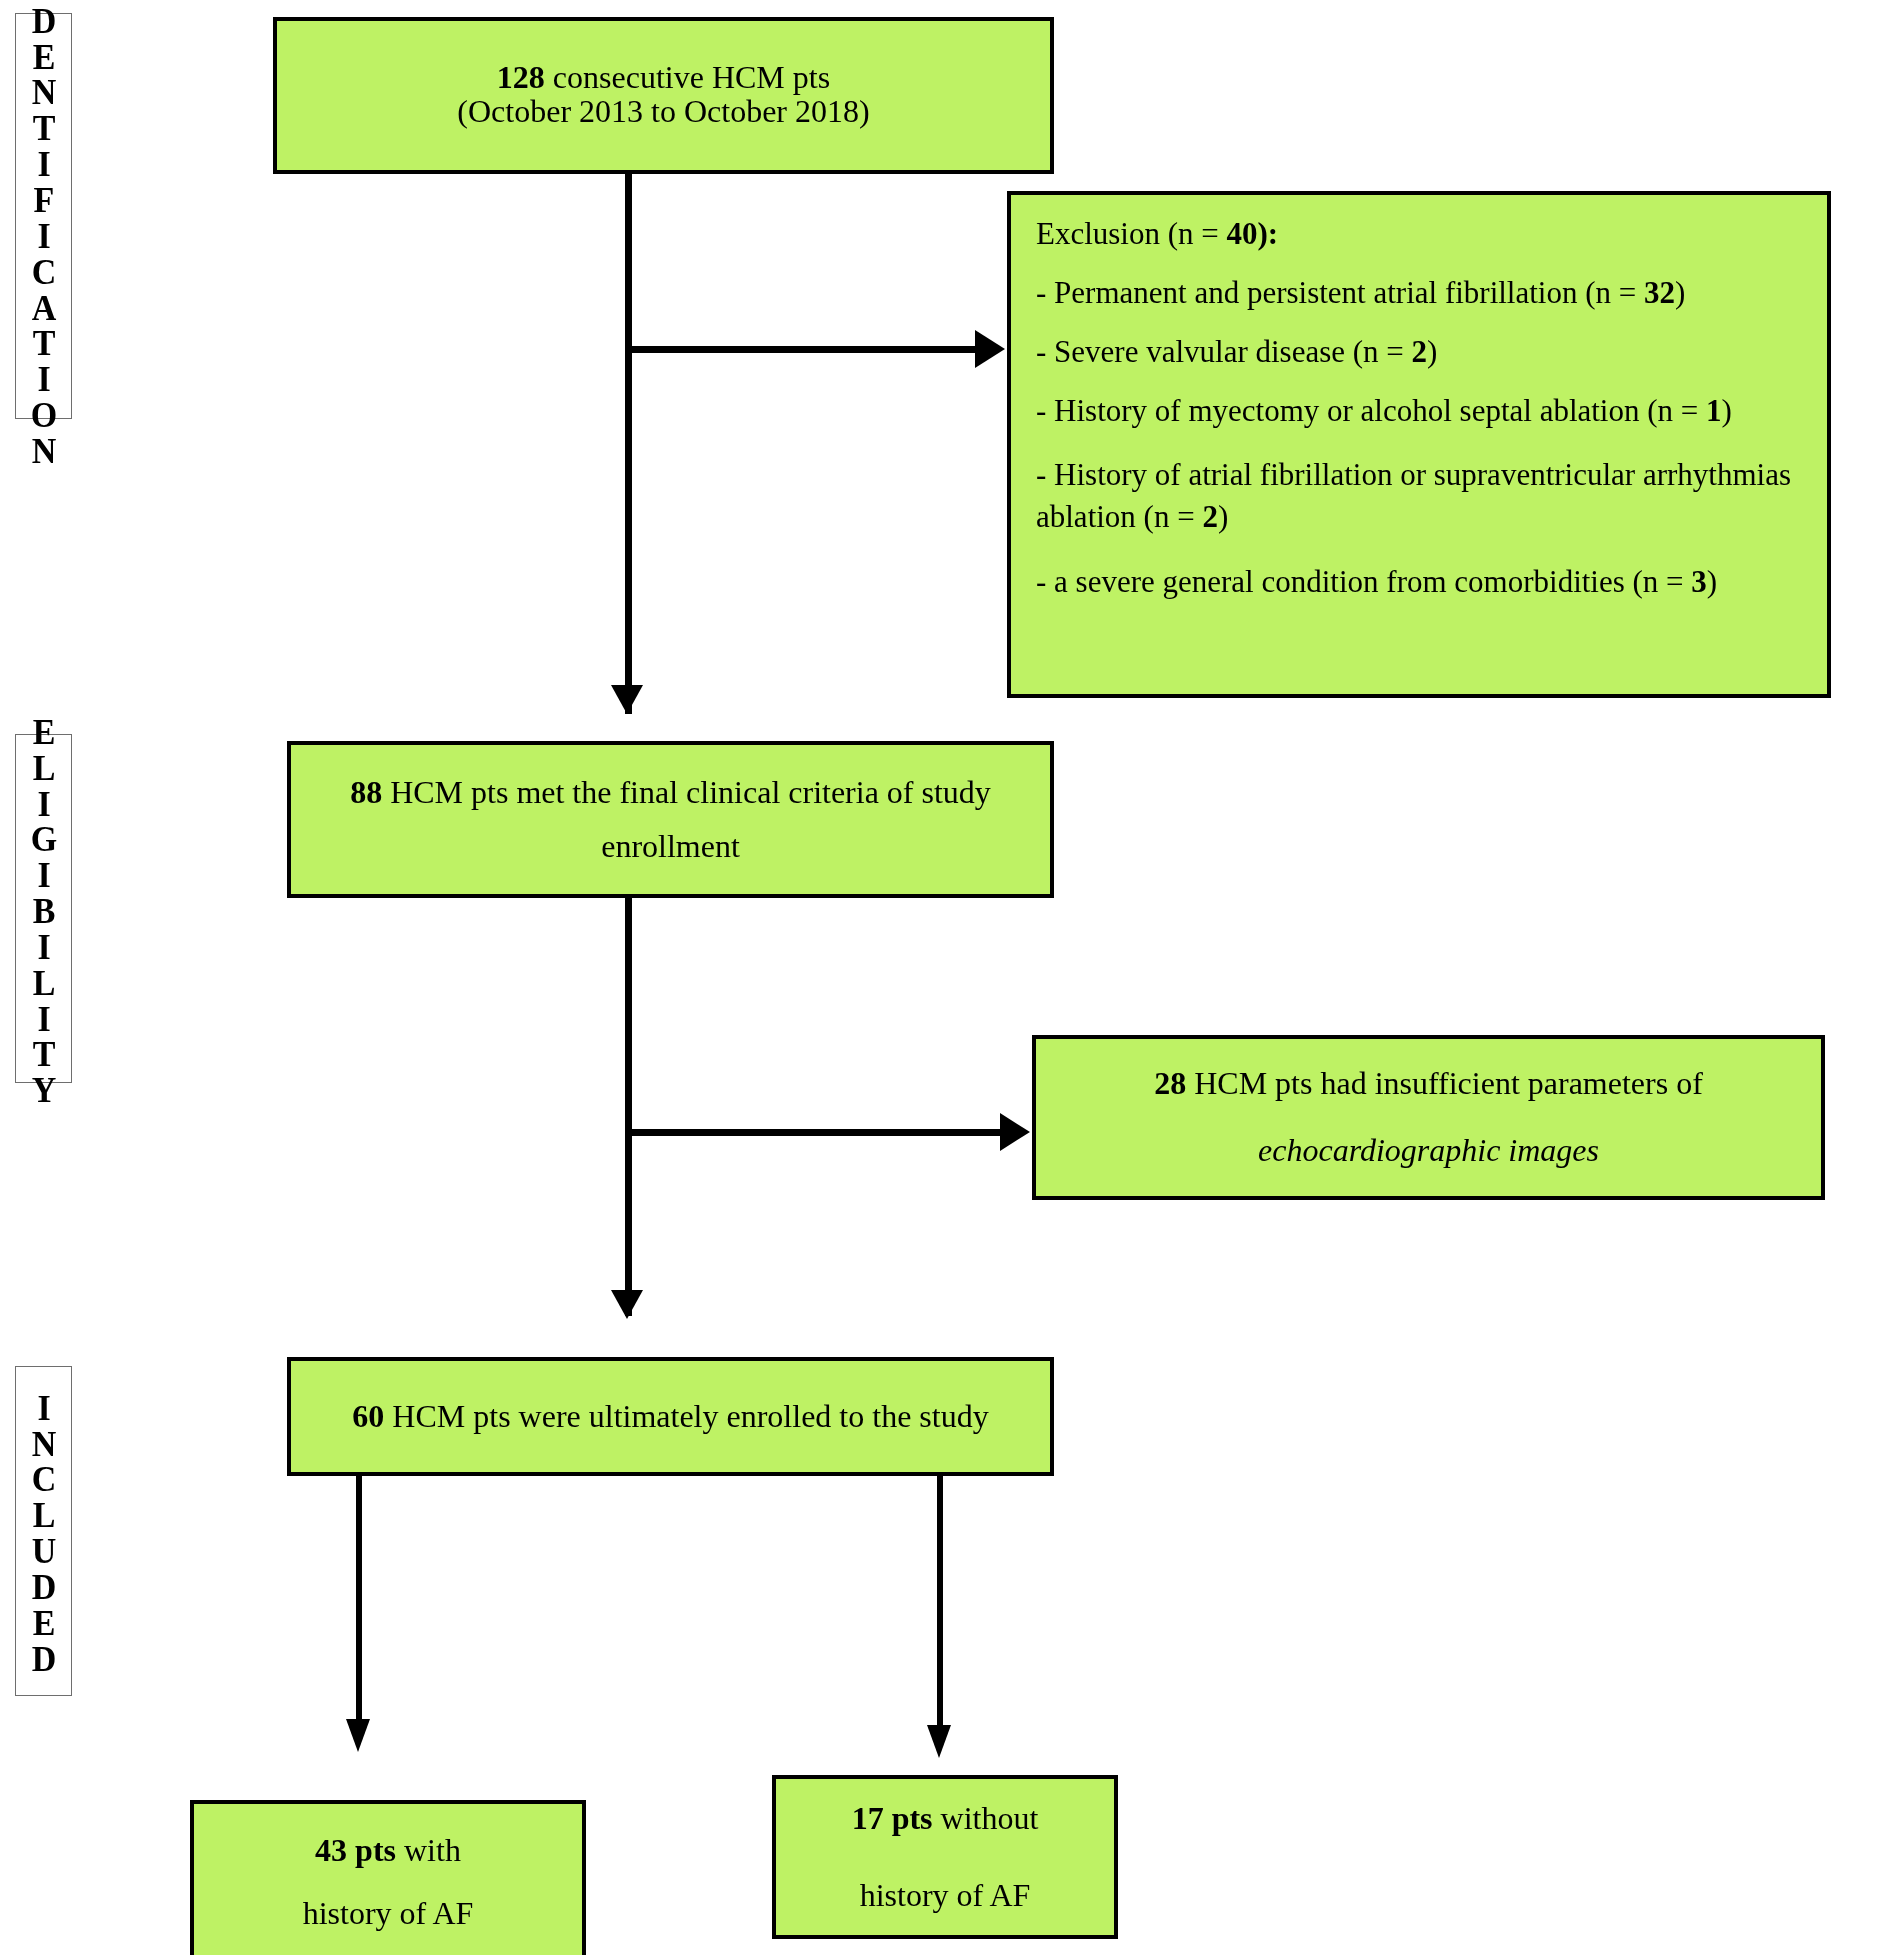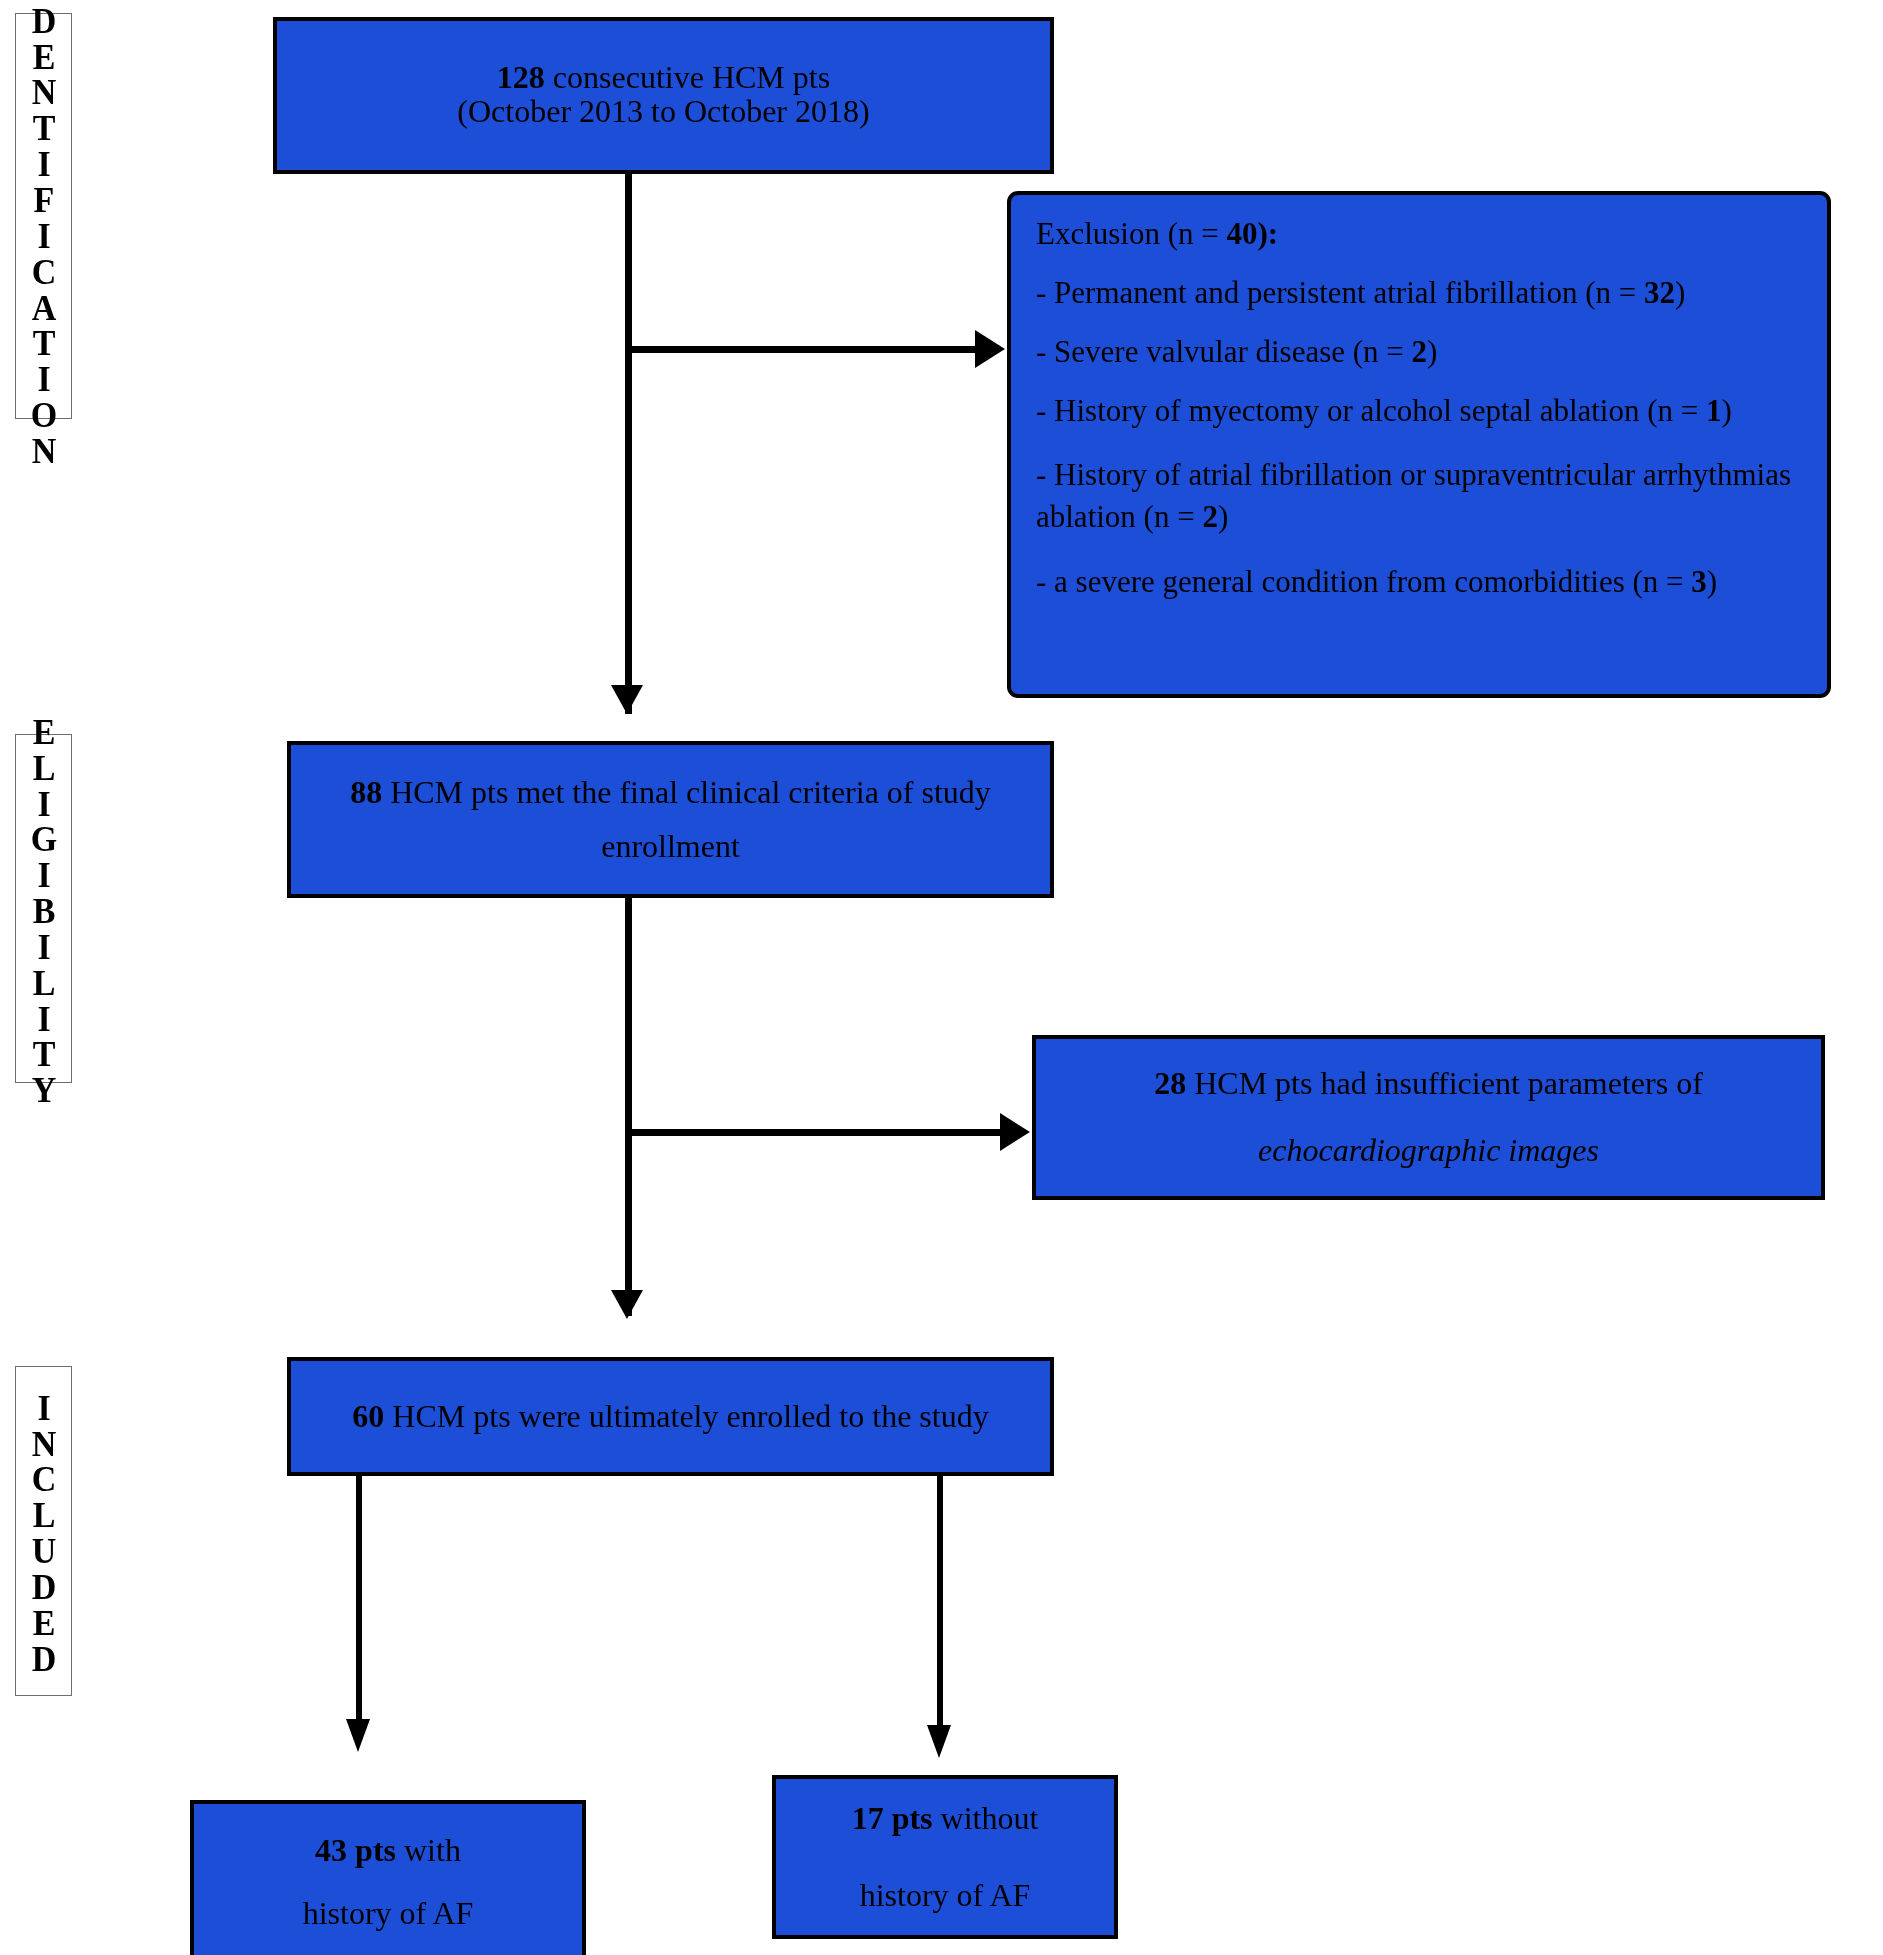--- a/index.html
+++ b/index.html
@@ -37,39 +37,38 @@
     line-height: 1;
     white-space: nowrap;
     transform: scaleY(1.08);
   }
 
   
   .flow-box {
     position: absolute;
     box-sizing: border-box;
     border: 4.4px solid #000000;
-    background: #1d4ed8;
+    background: #bef264;
     display: flex;
     flex-direction: column;
     justify-content: center;
   }
   .flow-box.center-box { align-items: center; text-align: center; }
   .flow-box .line {
     font-size: 32px;
     line-height: 1.05;
     white-space: nowrap;
   }
 
   .b { font-weight: bold; }
 
   
   .list-box {
     padding: 23px 0 19px 25px;
     justify-content: flex-start;
-    border-radius: 11px;
   }
   .list-box .line {
     font-size: 31px;
     line-height: 1.0;
     margin-bottom: 28px;
     white-space: normal;
   }
   .list-box .line:last-child { margin-bottom: 0; }
 
   

